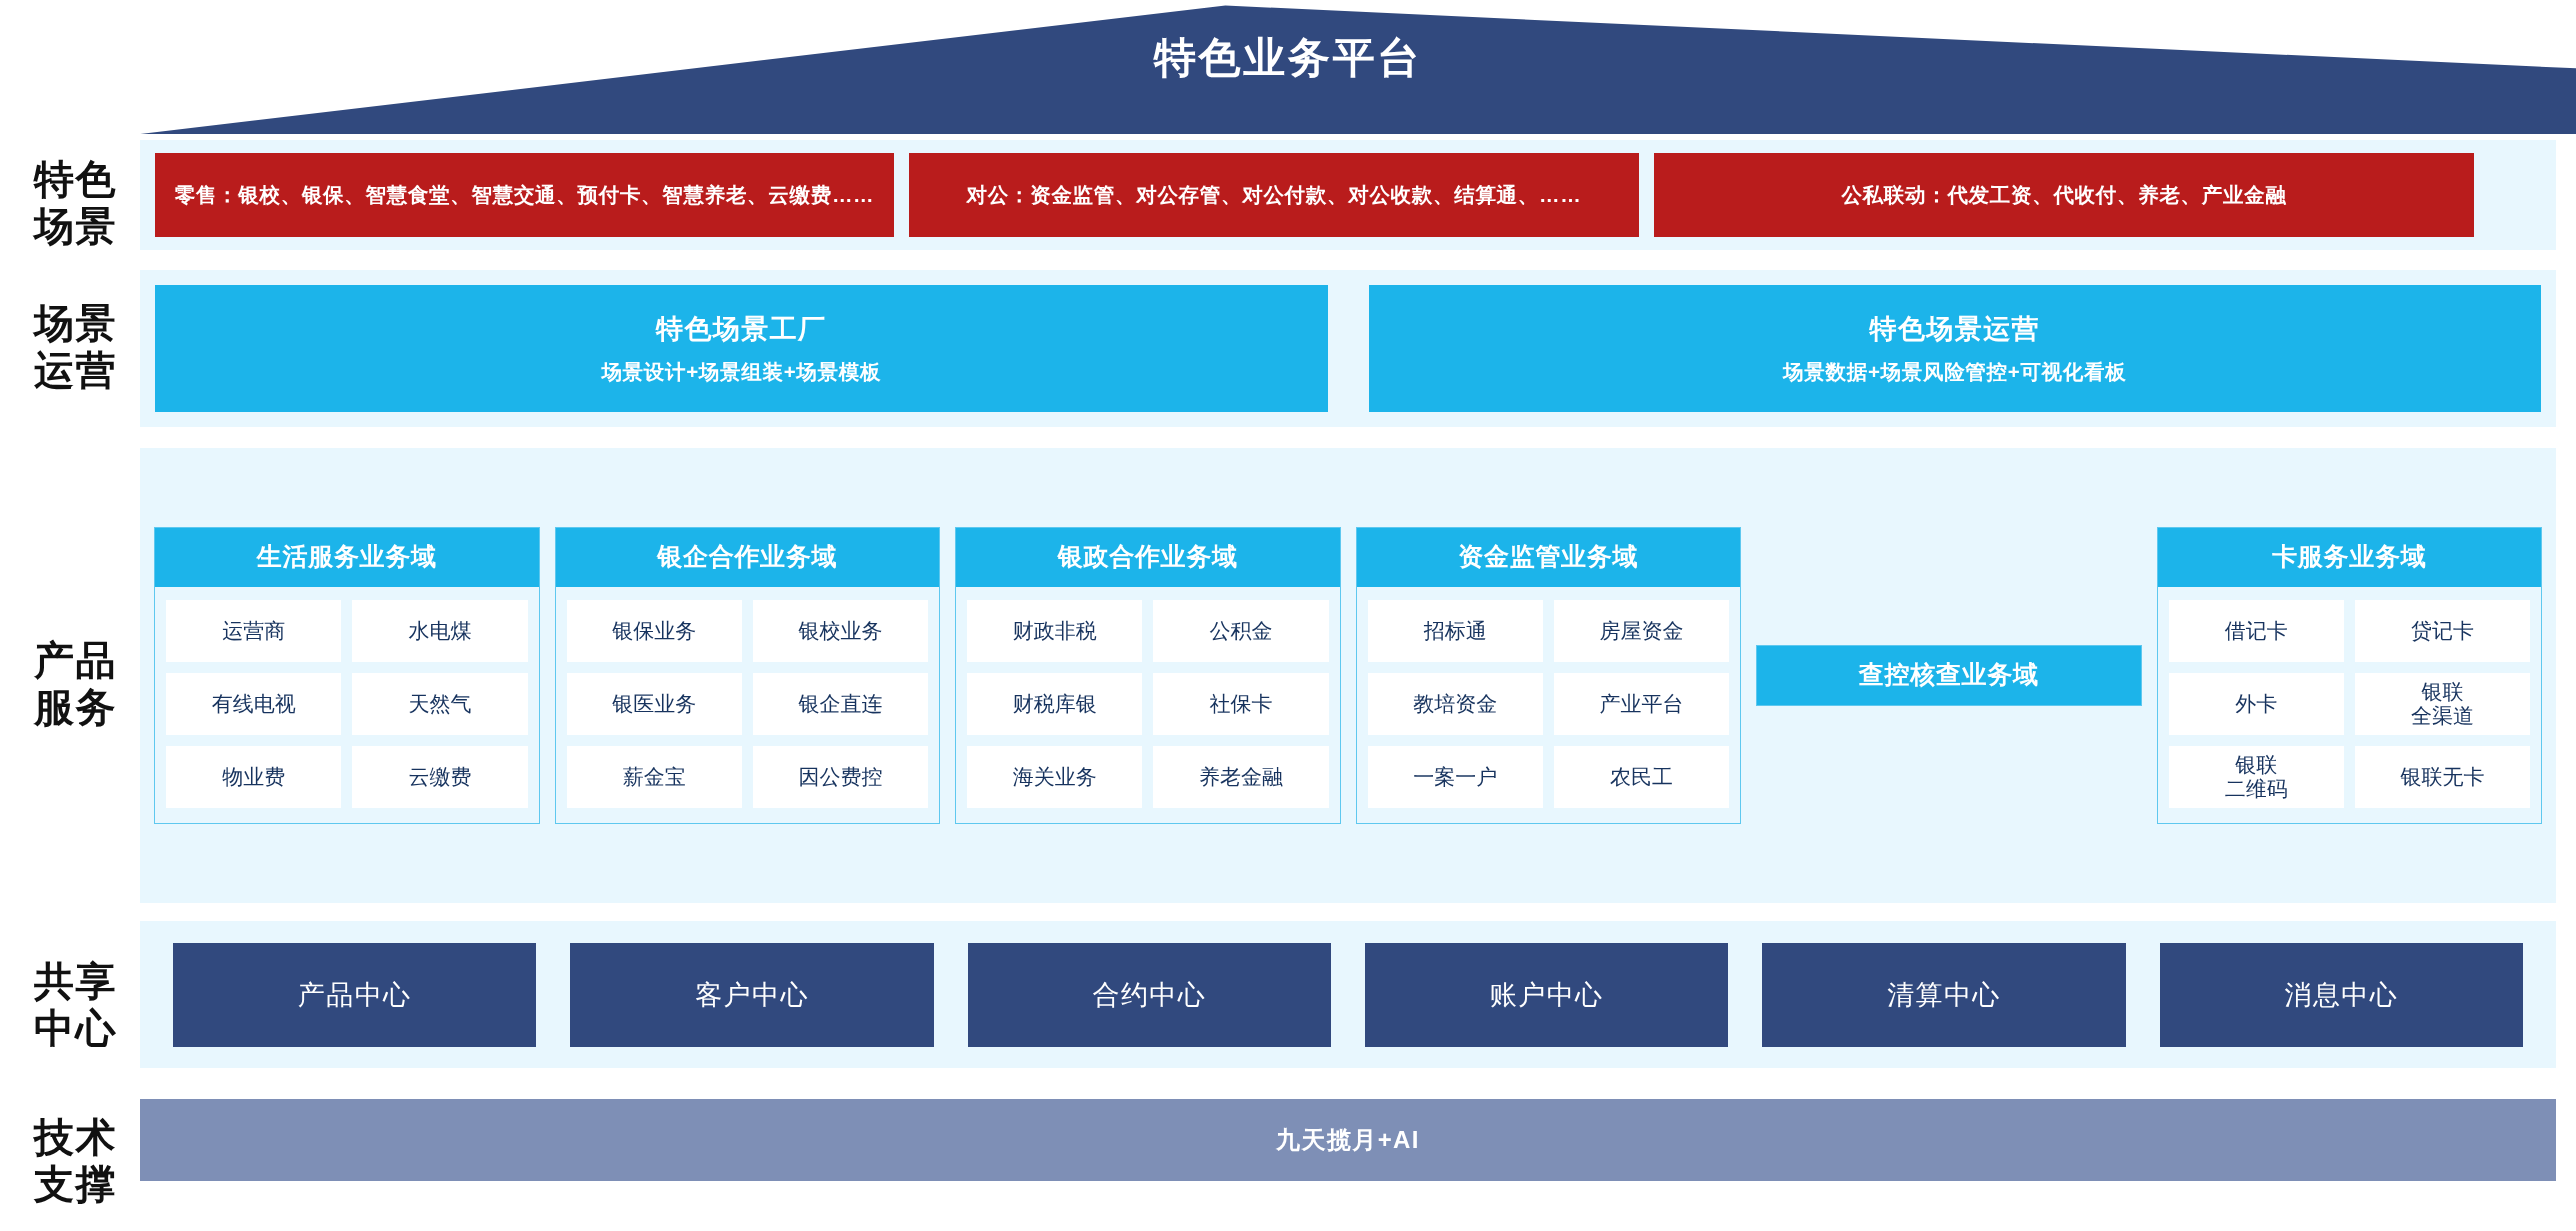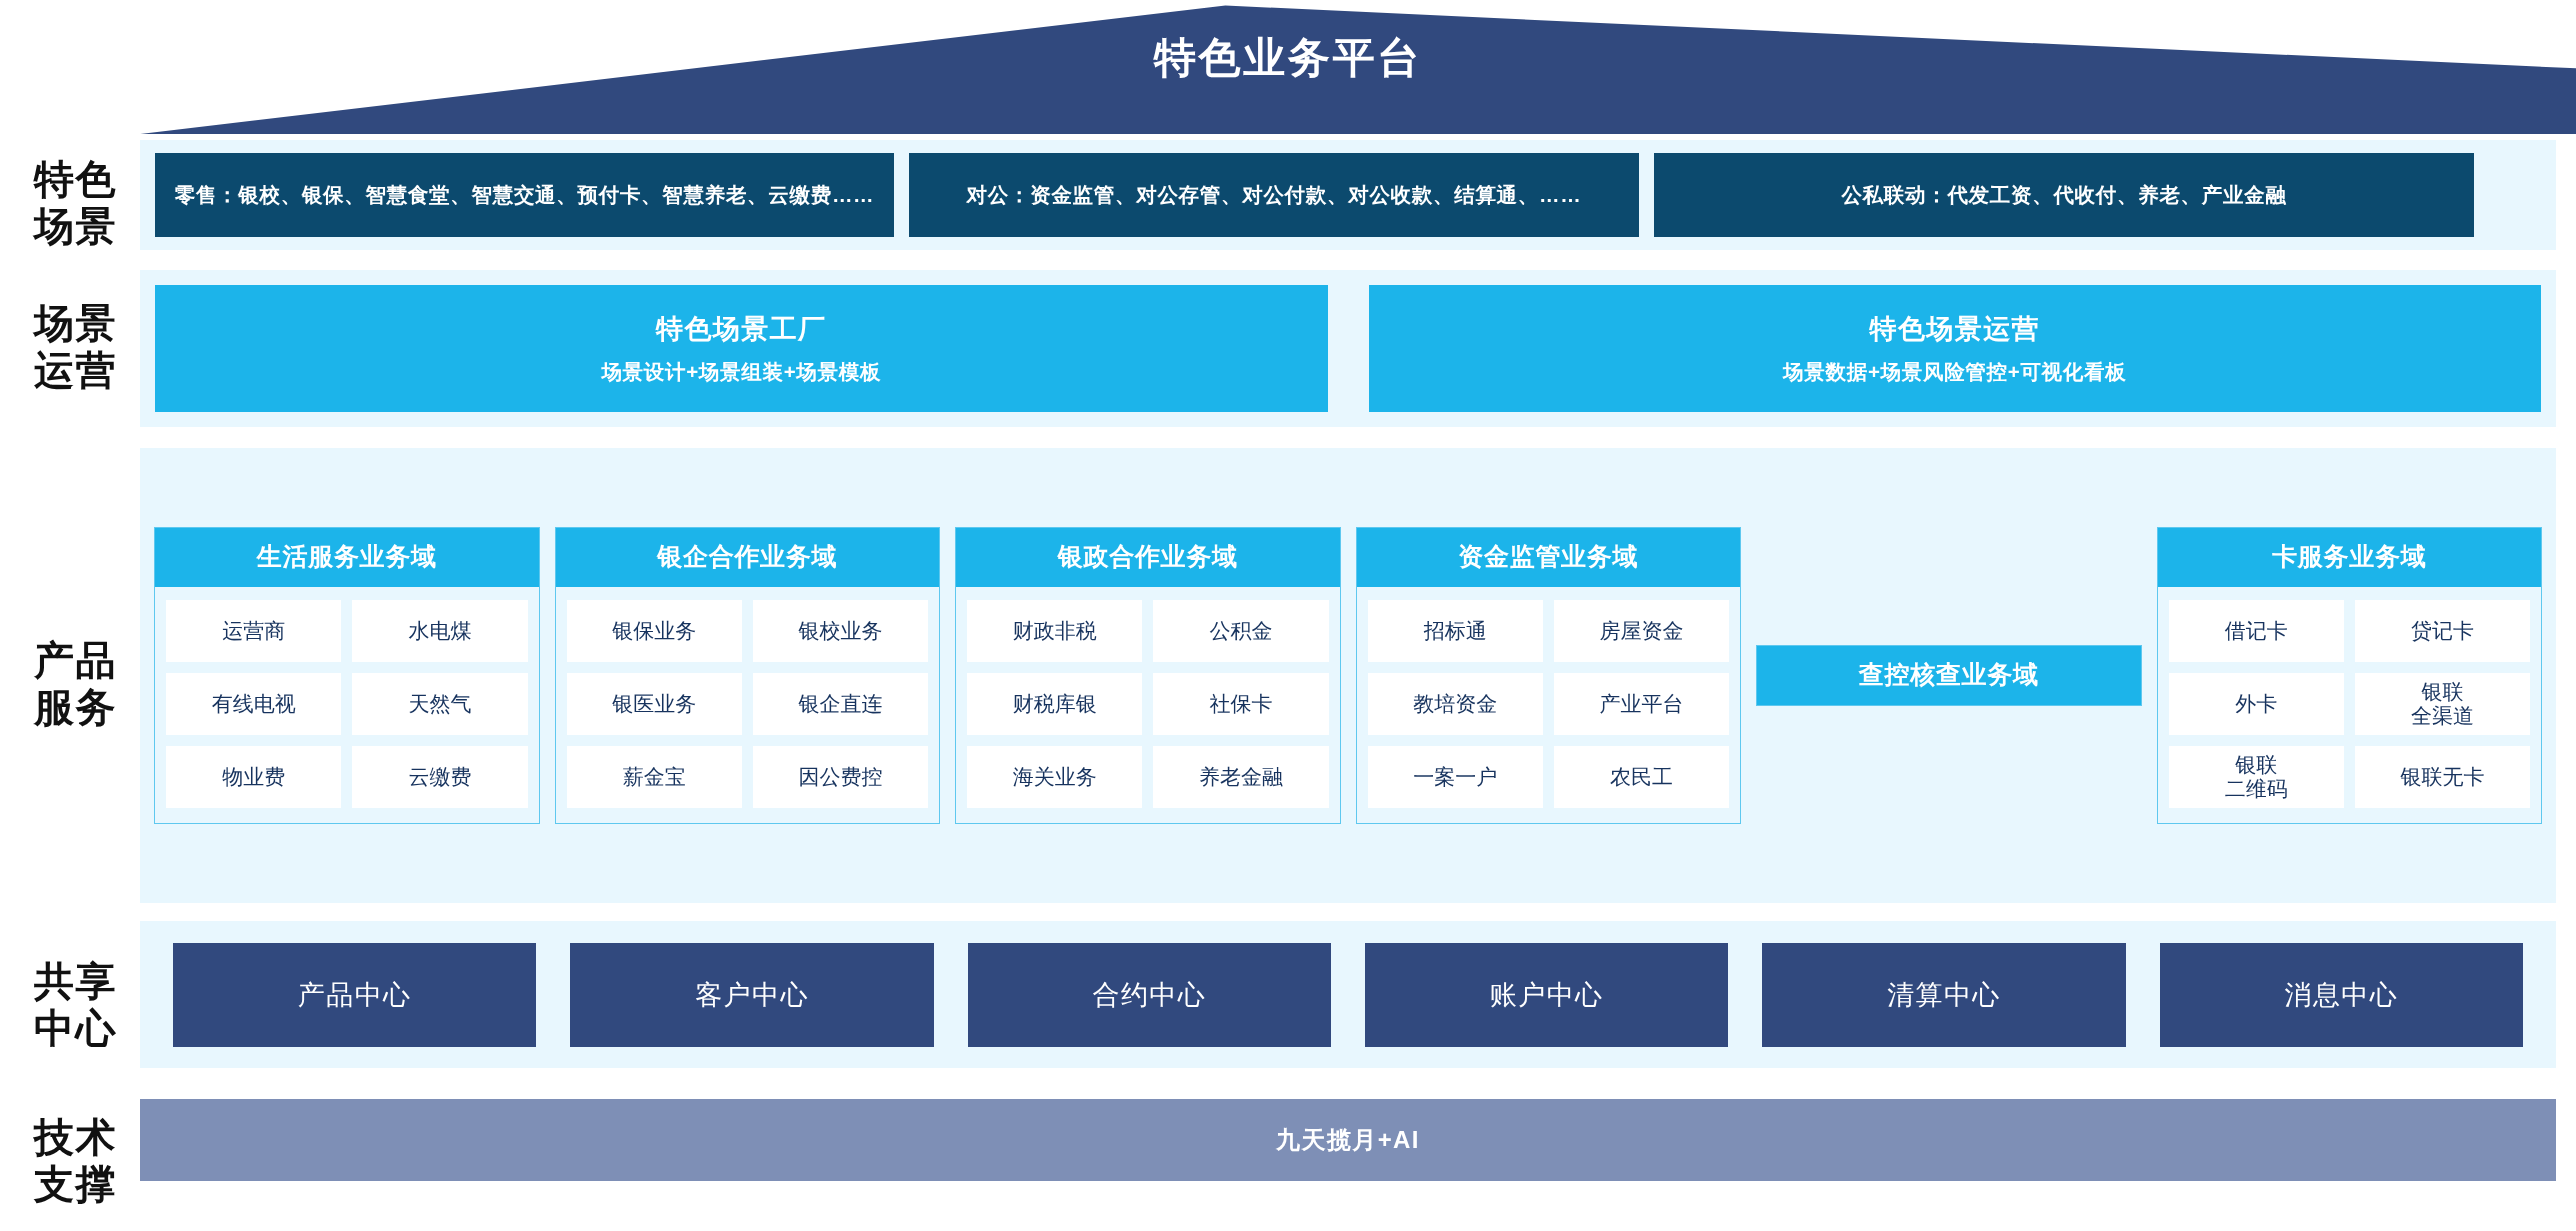--- a/index.html
+++ b/index.html
@@ -27,21 +27,21 @@
   .band{
     position:absolute;left:140px;width:2416px;background:#e8f7fe;
   }
   
   #scene-band{top:140px;height:110px;}
   .scene-inner{
     position:absolute;left:0;top:0;width:100%;height:100%;
     display:flex;align-items:center;gap:15px;padding:0 15px;box-sizing:border-box;
   }
   .scene-box{
-    background:#0c4a6e;color:#ffffff;font-size:20.5px;font-weight:bold;
+    background:#b91c1c;color:#ffffff;font-size:20.5px;font-weight:bold;
     line-height:1.45;text-align:center;letter-spacing:0.7px;
     display:flex;align-items:center;justify-content:center;
     height:84px;padding:0 13.7px;box-sizing:border-box;
   }
   .scene-box.b1{width:739px;}
   .scene-box.b2{width:730px;}
   .scene-box.b3{width:820px;}
   
   #ops-band{top:270px;height:157px;}
   .ops-inner{

